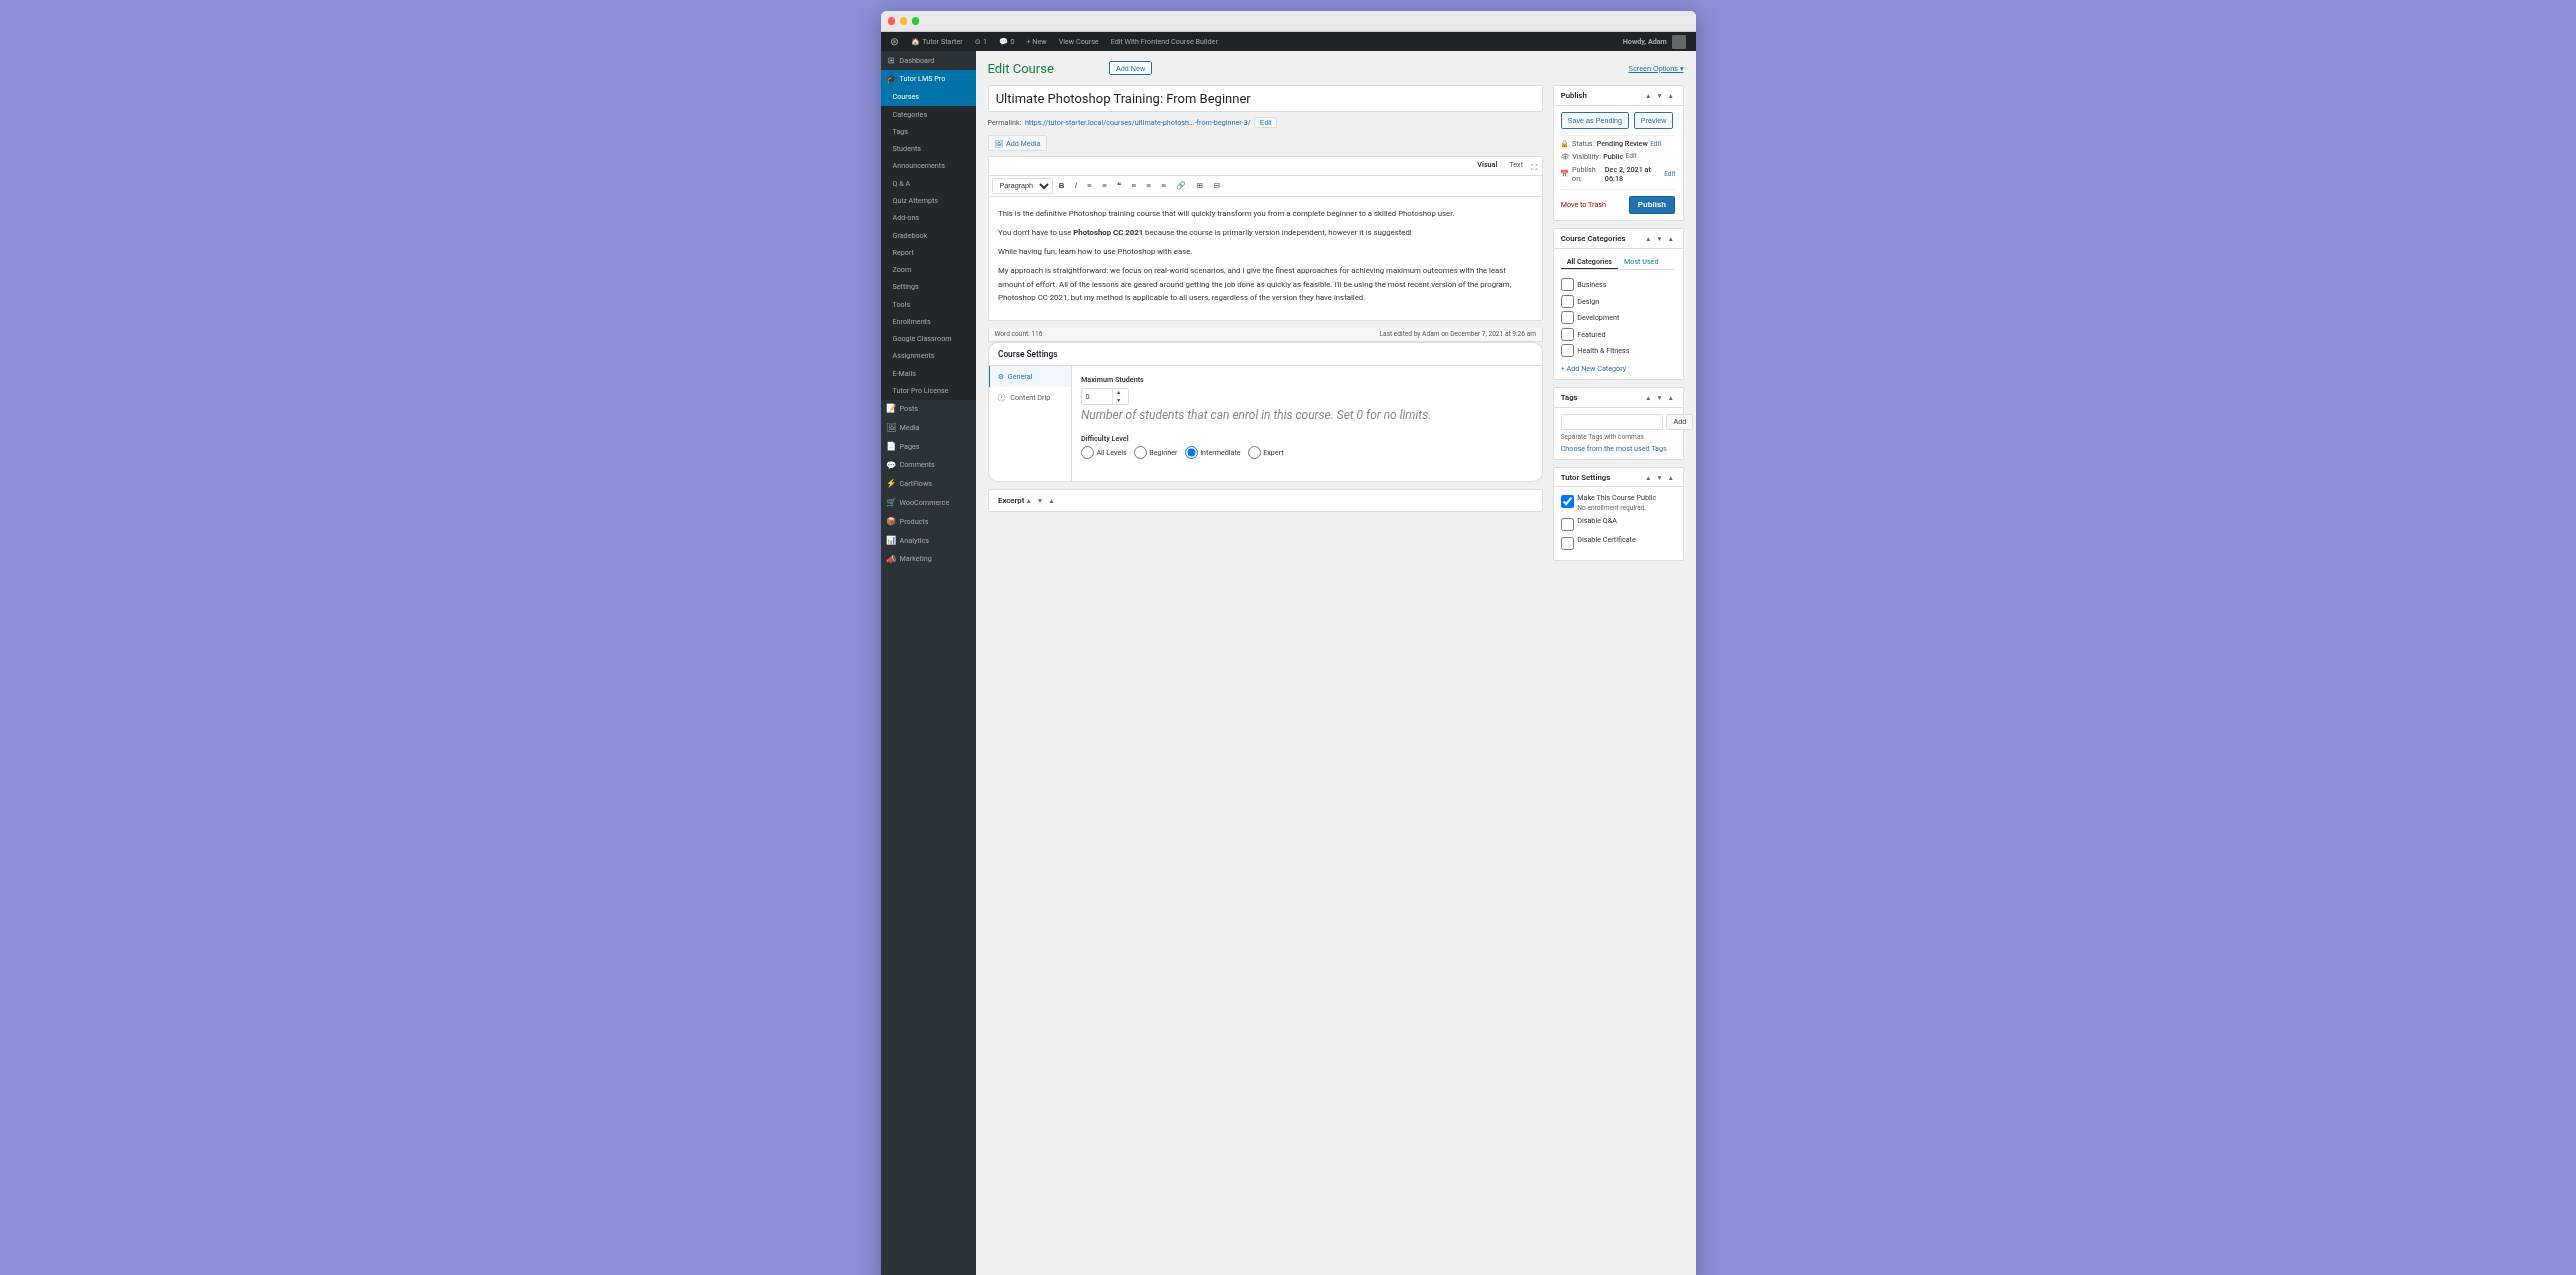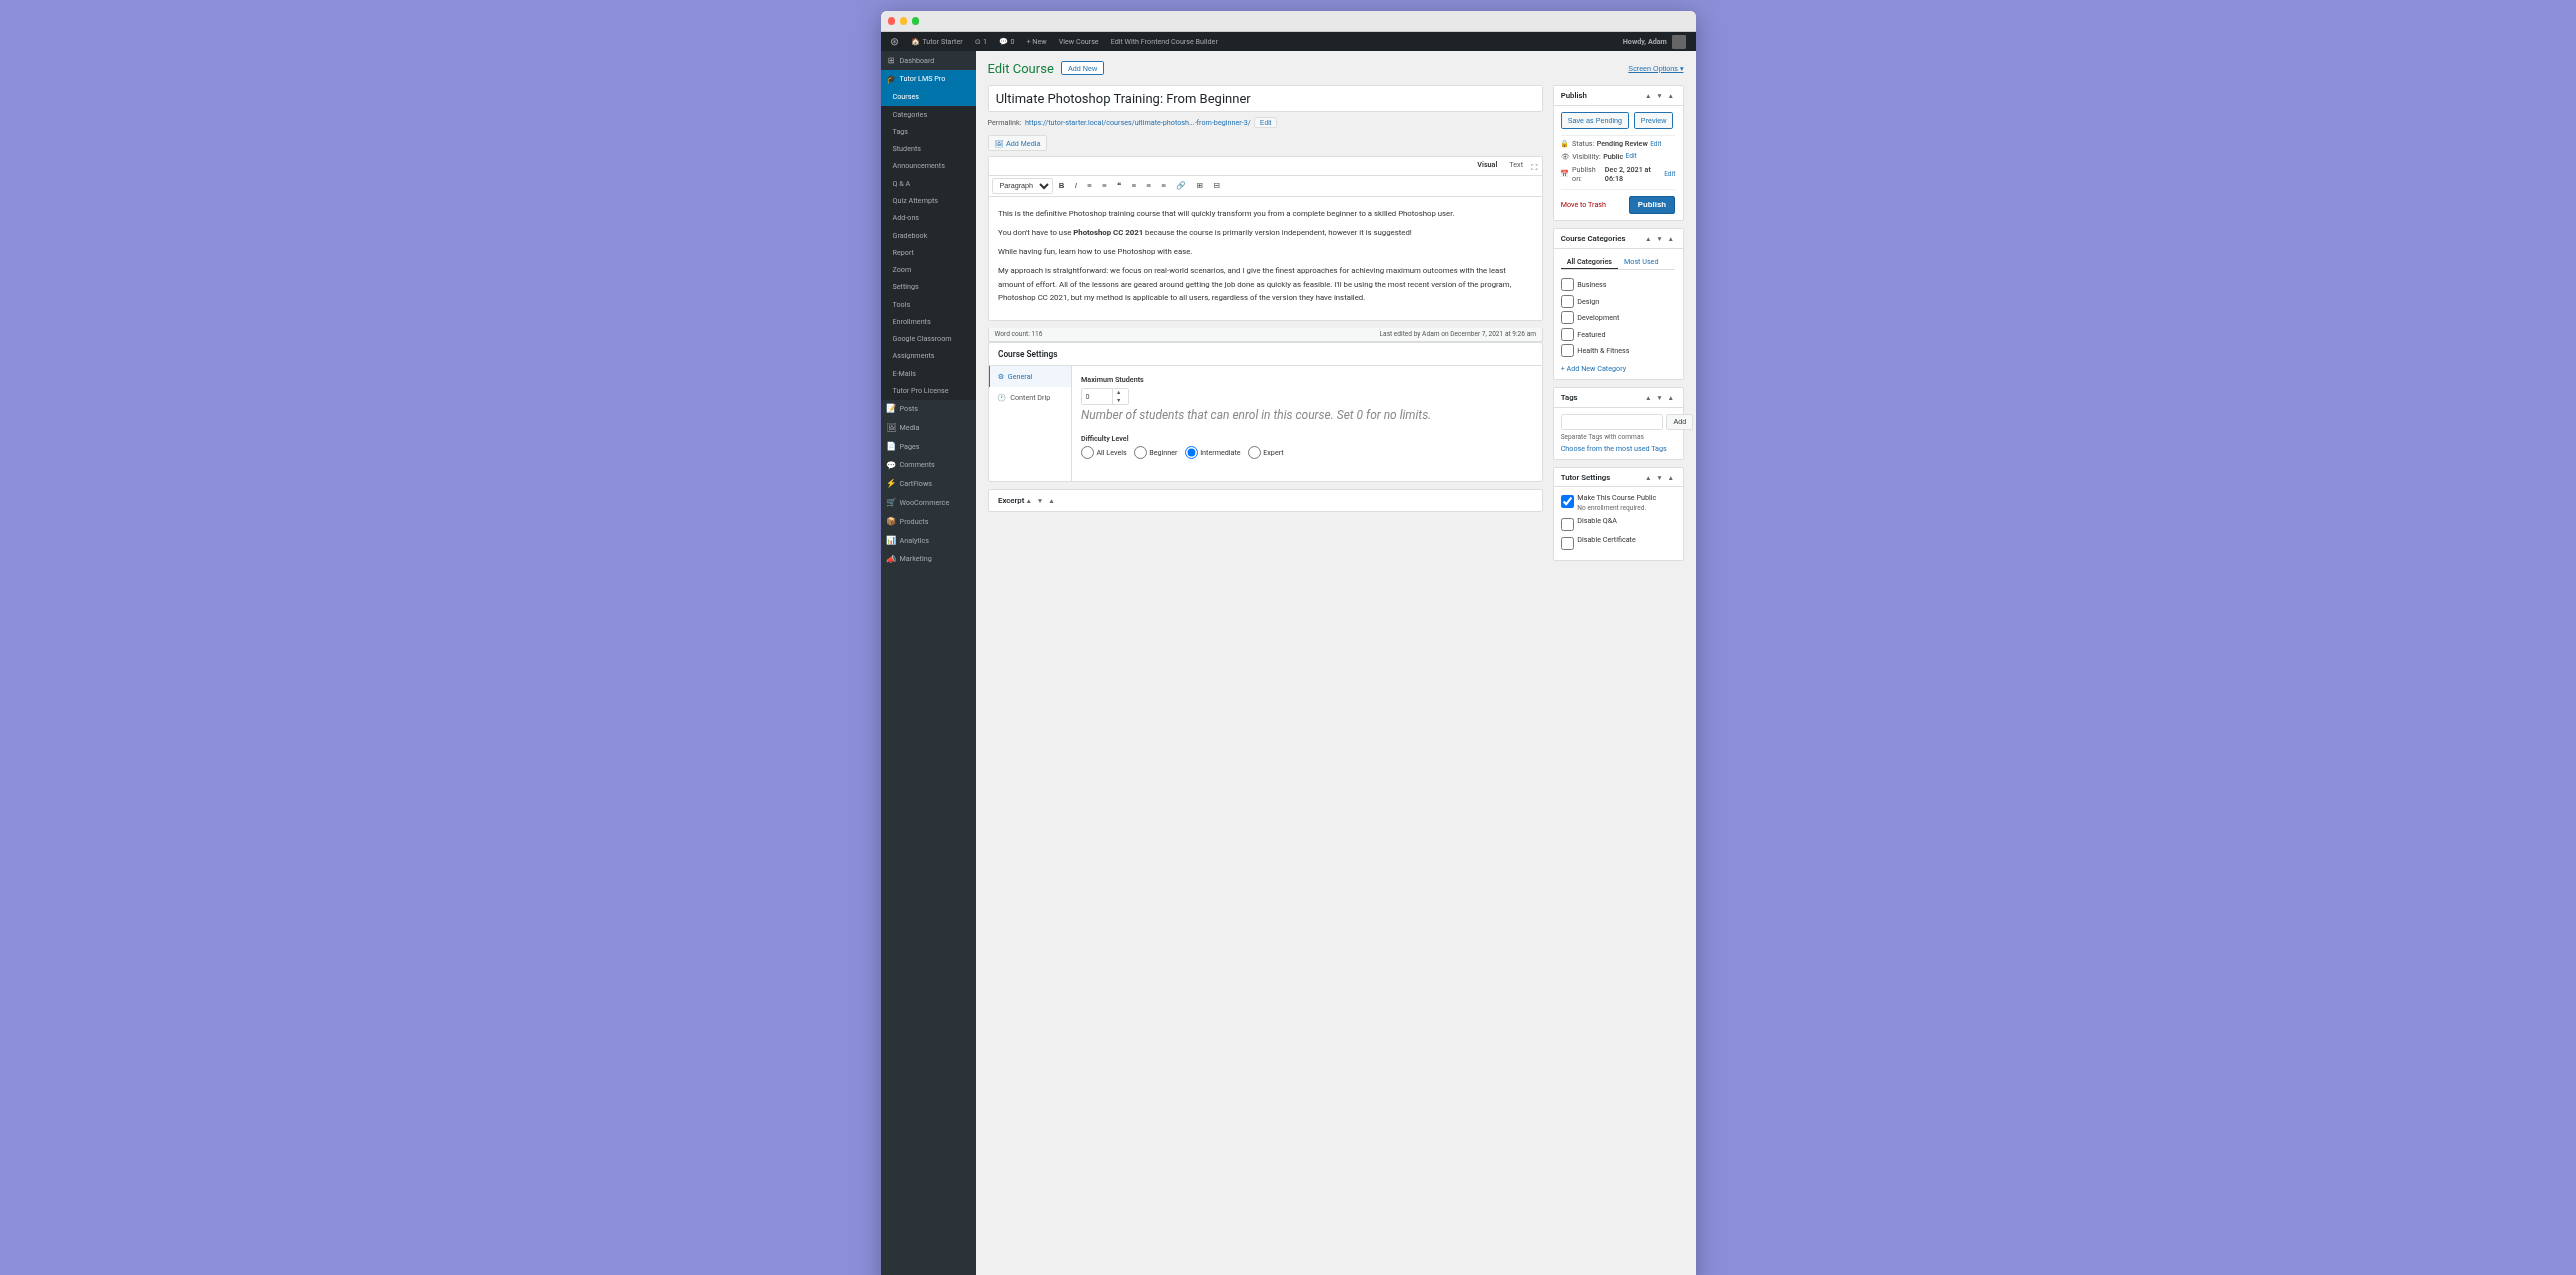--- a/index.html
+++ b/index.html
@@ -117,20 +117,21 @@
       color: #15803d;
     }
     .add-new-btn {
       background: #fff;
       border: 0.6px solid #2271b1;
       color: #2271b1;
       padding: 1.8px 6px;
       border-radius: 1.8px;
       cursor: pointer;
       font-size: 7.2px;
+      margin-left: 48px;
     }
     .screen-options-btn {
       background: #f0f0f1;
       border: none;
       color: #2271b1;
       cursor: pointer;
       font-size: 7.2px;
       text-decoration: underline;
     }
 
@@ -269,21 +270,21 @@
       display: inline-flex;
       align-items: center;
       gap: 2.4px;
       margin-bottom: 4.8px;
     }
 
     
     .course-settings-box {
       background: #fff;
       border: 0.6px solid #ddd;
-      border-radius: 3px;
+      border-radius: 10px;
       margin-bottom: 7.2px;
     }
     .course-settings-header {
       padding: 6px 9.5px;
       font-size: 8.3px;
       font-weight: 600;
       color: #1d2327;
       border-bottom: 0.6px solid #ddd;
     }
     .course-settings-content {

